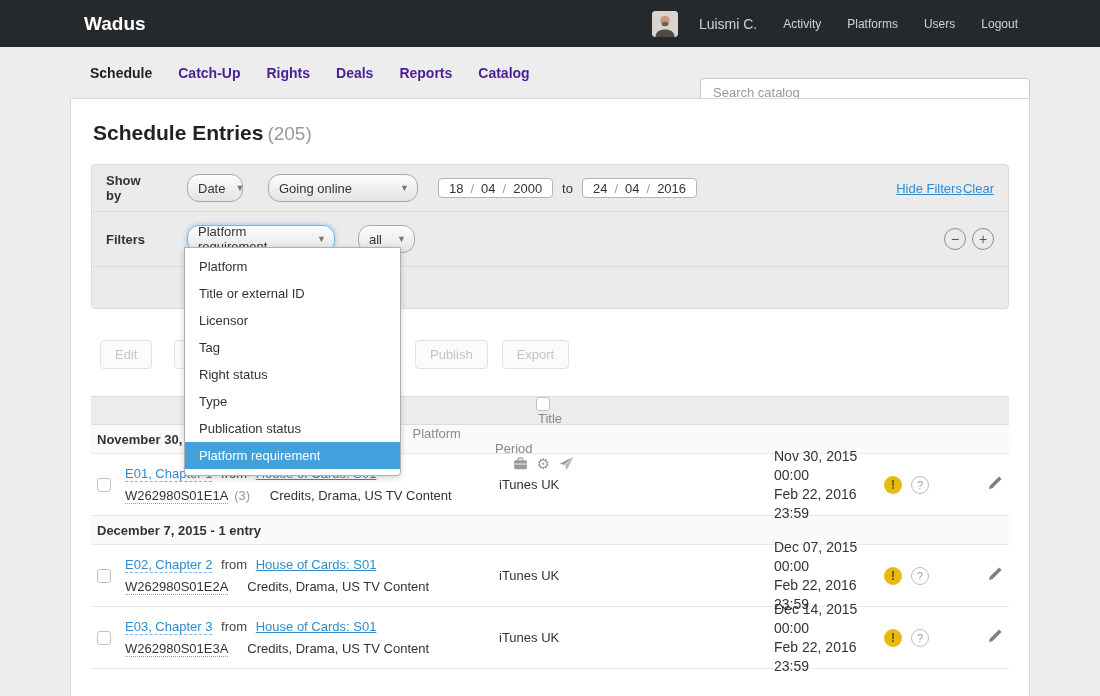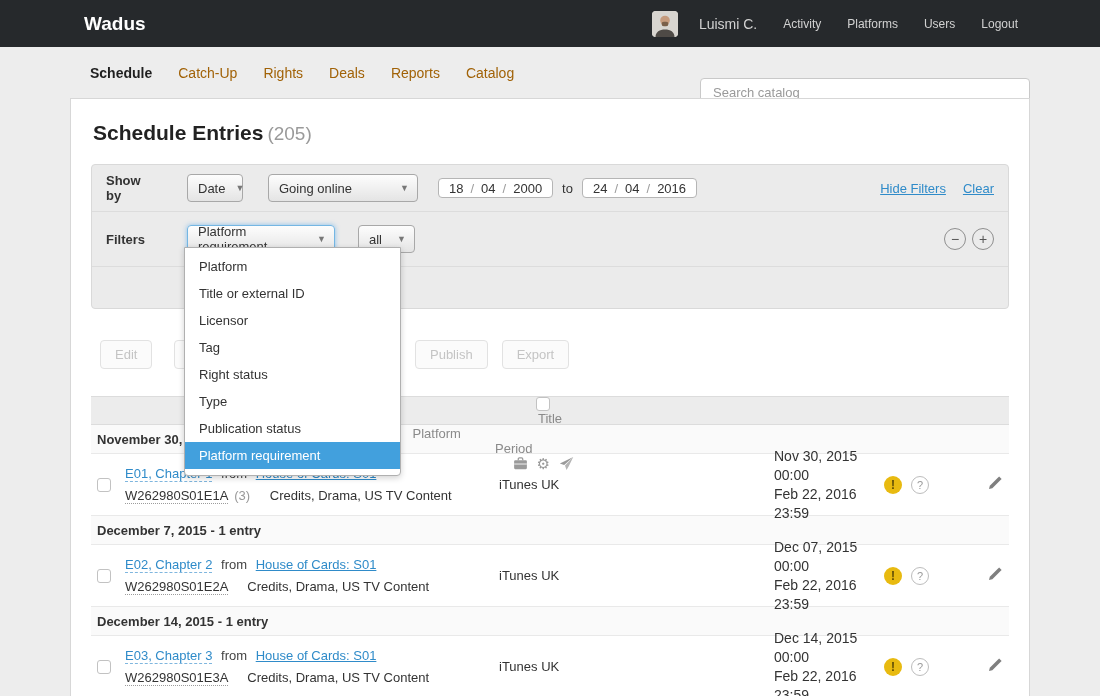--- a/index.html
+++ b/index.html
@@ -12,50 +12,50 @@
   }
   
   .topbar { height:47px; background:#26292c; display:flex; align-items:center; }
   .brand { color:#fff; font-size:19px; font-weight:bold; margin-left:84px; cursor:pointer; }
   .topbar-right { margin-left:auto; margin-right:82px; display:flex; align-items:center; }
   .avatar { width:26px; height:26px; border-radius:4px; overflow:hidden; background:#d8d5d0; cursor:pointer; flex:none; }
   .user-name { color:#d2d2d2; font-size:14px; margin-left:12px; cursor:pointer;padding-left:9px; }
   .top-link { color:#d2d2d2; font-size:12px; margin-left:26px; text-decoration:none; cursor:pointer; }
   
   .subnav { height:51px; display:flex; align-items:center; padding:0 70px 0 90px; }
-  .tab { font-size:14px; color:#a16207; margin-right:26px; cursor:pointer; }
+  .tab { font-size:14px; color:#4c1d95; margin-right:26px; cursor:pointer;font-weight:bold; }
   .tab.active { font-weight:bold; color:#1f1f1f; }
   .search-input { margin-left:auto; width:330px; height:29px; border:1px solid #c9c9c9; border-radius:4px;
     padding:0 12px; font-size:13px; font-family:"Liberation Sans",sans-serif; color:#333; background:#fff; outline:none;margin-top:40px; }
   .search-input::placeholder { color:#9a9a9a; }
   
   .card { position:absolute; left:70px; right:70px; top:98px; bottom:0; background:#fff;
     border:1px solid #d7d7d7; border-bottom:none; }
   .card-title { margin:22px 20px 19px 22px; font-size:21px; color:#222; font-weight:bold; }
   .card-title .count { color:#9a9a9a; font-weight:normal; font-size:19px; margin-left:4px; }
   
   .panel { margin:0 20px; background:#ebebeb; border:1px solid #d9d9d9; border-radius:4px; }
   .panel-row { display:flex; align-items:center; padding:8px 14px; }
   .panel-row + .panel-row { border-top:1px solid #dcdcdc; }
   .panel-row.row-filters { padding:13px 14px; }
   .panel-row.row-empty { height:42px; }
   .flabel { font-weight:bold; font-size:13px; color:#333; width:52px; }
   .select { display:inline-flex; align-items:center; justify-content:space-between; height:28px;
-    background:linear-gradient(#fdfdfd,#e4e4e4); border:1px solid #a8a8a8; border-radius:4px;
+    background:linear-gradient(#fdfdfd,#e4e4e4); border:1px solid #a8a8a8; border-radius:12px;
     padding:0 8px 0 10px; font-size:13px; color:#333; cursor:pointer; flex:none; }
   .select .arr { color:#777; font-size:9px; margin-left:10px; }
   .select.focused { border-color:#74b6e3; box-shadow:0 0 5px rgba(82,168,236,.65); }
   .date-input { display:inline-flex; align-items:center; height:20px; background:#fff; border:1px solid #b5b5b5;
     border-radius:4px; padding:0 10px; font-size:13px; gap:7px; cursor:text; flex:none; }
   .date-input .sl { color:#9c9c9c; }
   .to-label { font-size:13px; color:#333; margin:0 9px; }
   .blue-link { color:#2f8bc9; font-size:13px; text-decoration:underline; cursor:pointer; }
   .round-btn { width:22px; height:22px; border-radius:50%; border:1px solid #8f8f8f; background:transparent;
     color:#555; font-size:14px; line-height:19px; text-align:center; cursor:pointer; font-family:"Liberation Sans",sans-serif; }
-  .right-group { margin-left:auto; display:flex; align-items:center; gap:17px; }
+  .right-group { margin-left:auto; display:flex; align-items:center; gap:1px; }
   
   .actions { margin:31px 20px 0 29px; display:flex; align-items:center; }
   .btn { background:#fbfbfb; border:1px solid #e2e2e2; border-radius:4px; color:#c4c4c4; font-size:13px;
     padding:6px 14px; font-family:"Liberation Sans",sans-serif; cursor:default; }
   .btn-delete { margin-left:22px; }
   .btn-publish { margin-left:173px; }
   .btn-export { margin-left:14px; }
   
   .table { margin:27px 20px 0; font-size:13px; }
   .t-row { display:flex; align-items:center; padding:0 6px; }
@@ -274,23 +274,20 @@
         <span class="ico-warn">!</span>
         <span class="ico-q">?</span>
       </span>
       <span class="c-edit">
         <svg class="pencil" width="16" height="16" viewBox="0 0 16 16">
           <path d="M12.1 1.4l2.5 2.5-9.3 9.3-3.3.8.8-3.3z" fill="#7f7f7f"></path>
         </svg>
       </span>
     </div>
 
-    <div class="t-row t-group">
-      <span>December 14, 2015 - 1 entry</span>
-    </div>
     <div class="t-row t-entry">
       <span class="c-check">
           <input type="checkbox" class="cbx" style="">
         </span>
       <span class="c-title">
         <div class="title-l1">
           <a class="ep-link">E03, Chapter 3</a>
           <span class="from-txt">from</span>
           <a class="series-link">House of Cards: S01</a>
         </div>

